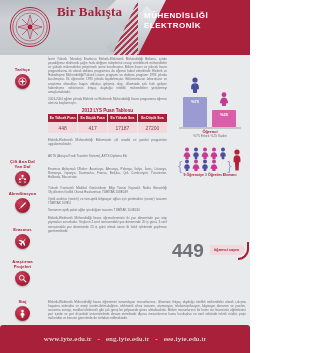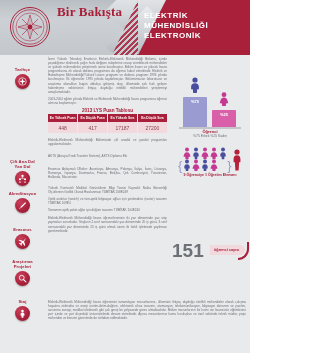--- a/index.html
+++ b/index.html
@@ -236,21 +236,20 @@
           <line x1="11" y1="11" x2="27" y2="27"></line>
           <line x1="27" y1="11" x2="11" y2="27"></line>
         </g>
         <circle cx="19" cy="19" r="2.4" fill="#a8203a"></circle>
       </svg>
     </div>
 
     <div class="hdr-bakista">Bir Bakışta</div>
 
     <div class="hdr-title">
-      <div>ELEKTRİK</div>
       <div>MÜHENDİSLİĞİ</div>
       <div>ELEKTRONİK</div>
     </div>
   </div>
 
   <div class="body">
 
     <div class="sidebar">
 
       <div class="side-item" style="top:12px;">
@@ -425,23 +424,32 @@
 
           <svg width="10" height="22" viewBox="0 0 10 22">
             <circle cx="5" cy="3" r="2.6" fill="#b5203a"></circle>
             <path d="M5 6.2 c-2.3 0-3.4 1.6-3.4 3.6 v3.4 h1.3 l.5 8.4 h3.2 l.5-8.4 h1.3 V9.8 C8.4 7.8 7.3 6.2 5 6.2 Z" fill="#b5203a"></path>
           </svg>
         </div>
         <div class="ratio-cap">9 Öğrenciye 1 Öğretim Elemanı</div>
       </div>
 
       <div class="bignum">
-        <div class="num">151</div>
+        <div class="num">449</div>
         <div class="badge">öğrenci sayısı</div>
         <div class="swoosh"></div>
       </div>
     </div>
   </div>
 
   <div style="position:absolute; top:300px; left:48px; width:198px;" class="para">Elektrik-Elektronik Mühendisliği lisans öğrenimini tamamlayan mezunlarımız, ülkemizin ihtiyaç duyduğu nitelikli mühendisler olarak çalışma hayatına atılmakta ve enerji üretim-iletim-dağıtım, elektronik cihaz tasarımı, otomasyon, telekomünikasyon, bilgisayar donanım ve yazılım, savunma sanayi, medikal elektronik gibi çok geniş bir yelpazede görev almaktadırlar. Bölüm mezunlarının bir kısmı ise lisansüstü eğitimlerine yurt içinde ve yurt dışındaki üniversitelerde devam etmektedir. Ayrıca mezunlarımız kamu kuruluşları ve özel sektörde teknik müdür, proje mühendisi ve benzeri görevlerde de istihdam edilmektedir.</div>
 
+  <div class="footer">
+    <div class="links">
+      <span>www.iyte.edu.tr</span>
+      <span class="sep">-</span>
+      <span>eng.iyte.edu.tr</span>
+      <span class="sep">-</span>
+      <span>eee.iyte.edu.tr</span>
+    </div>
+  </div>
 
 </div>
 
 </body></html>

